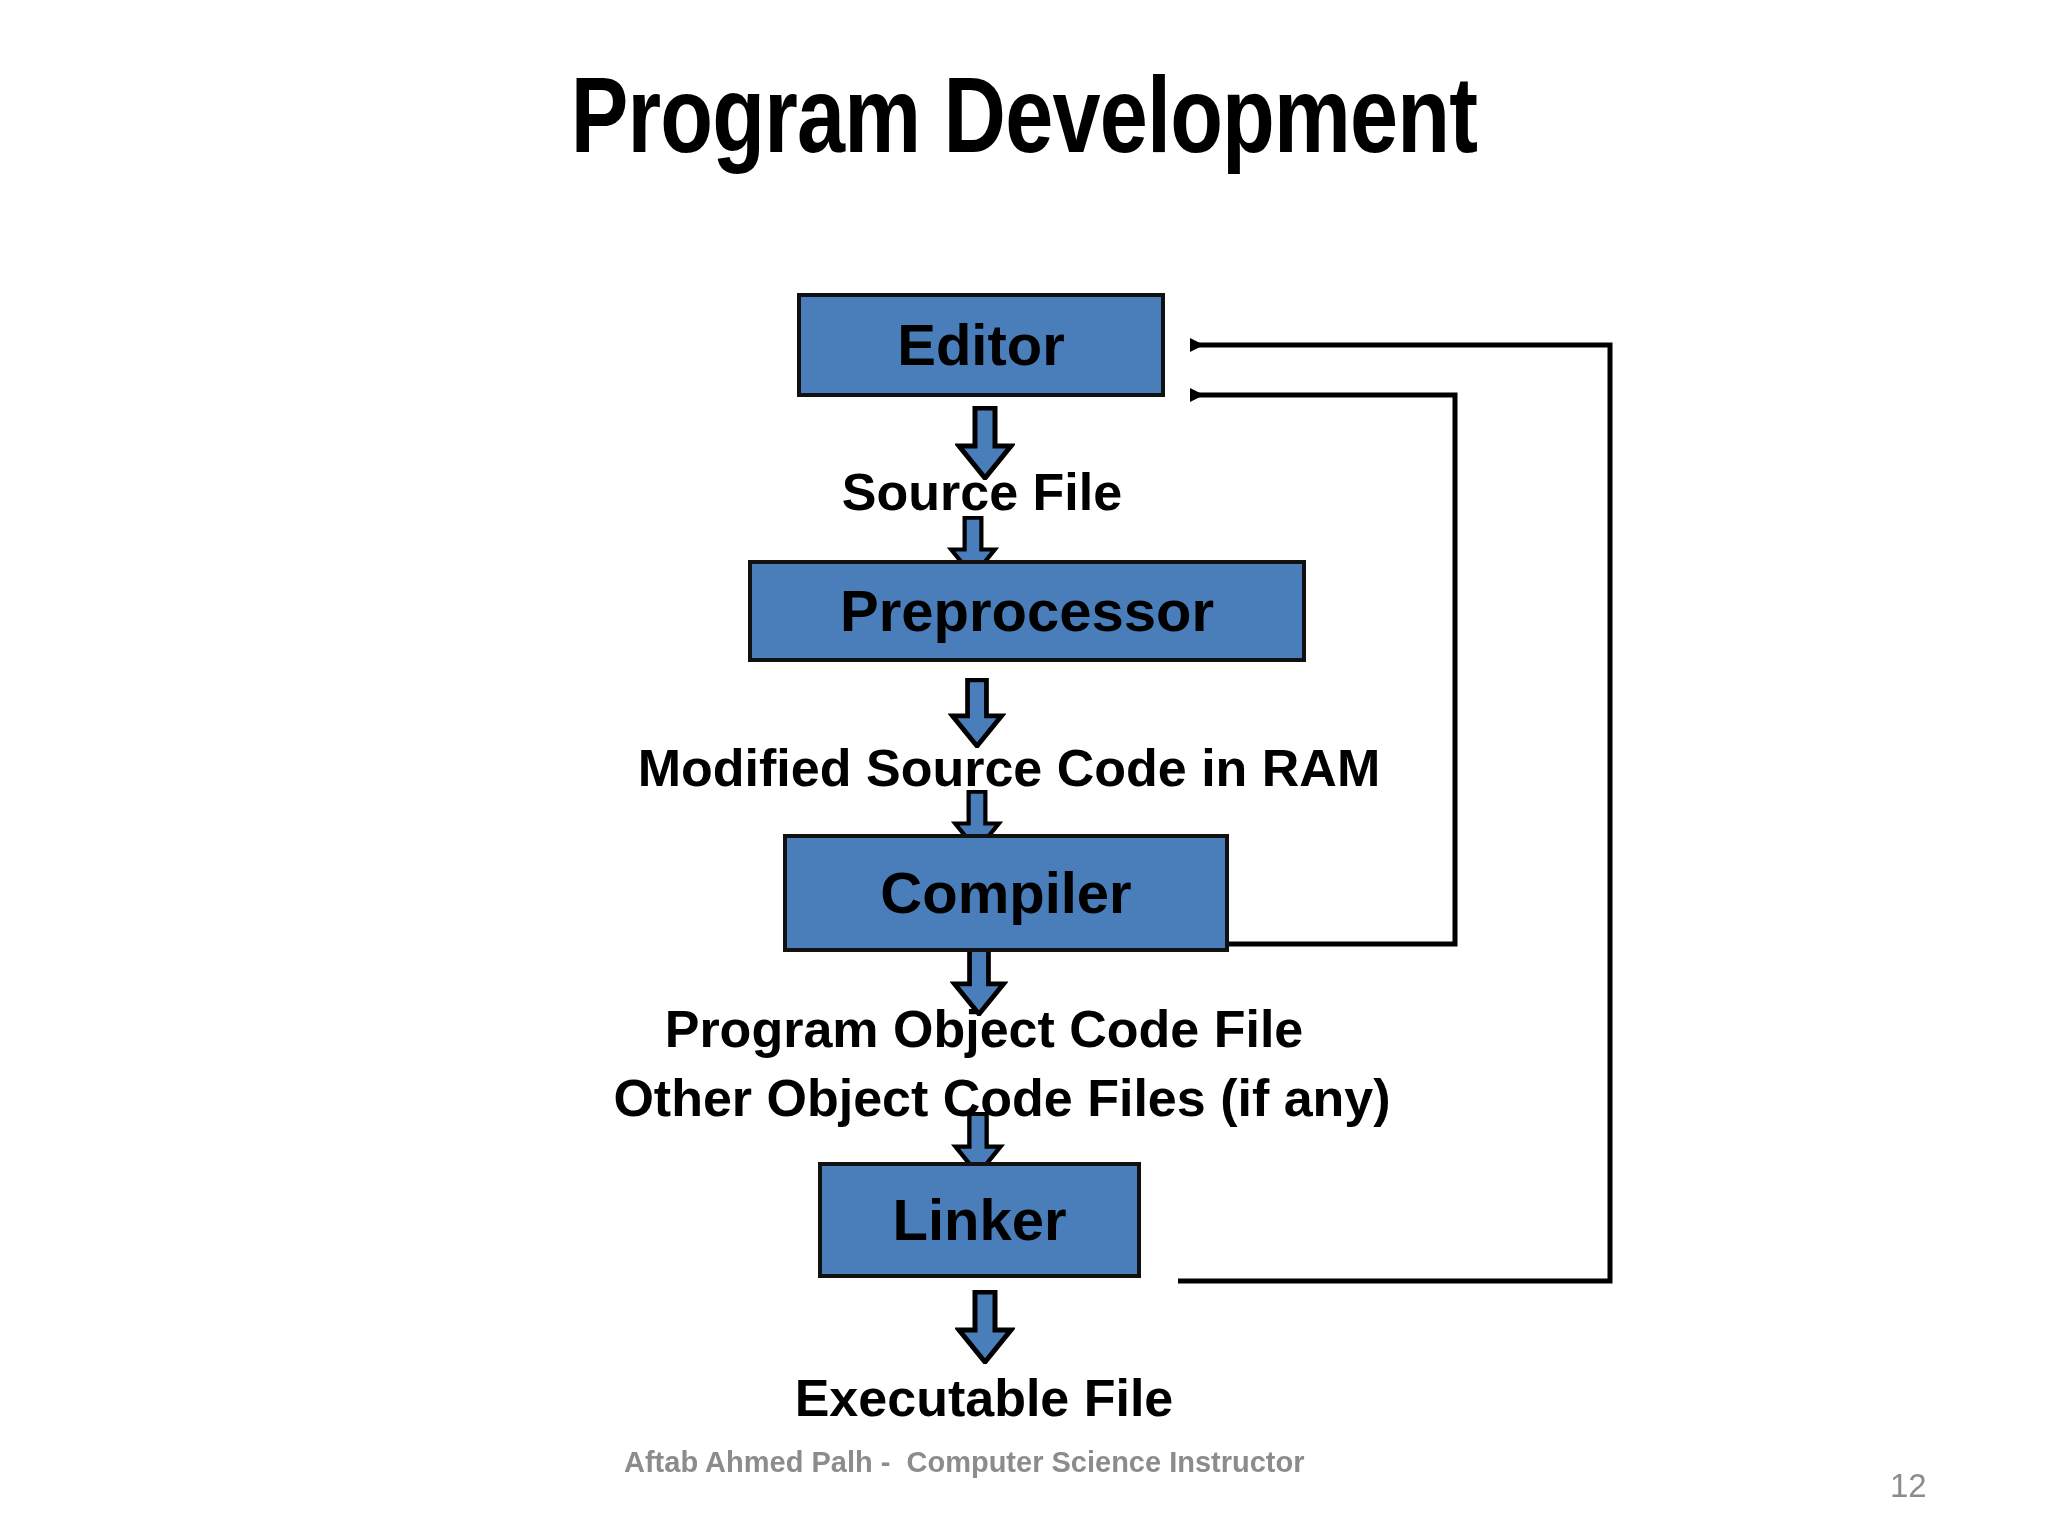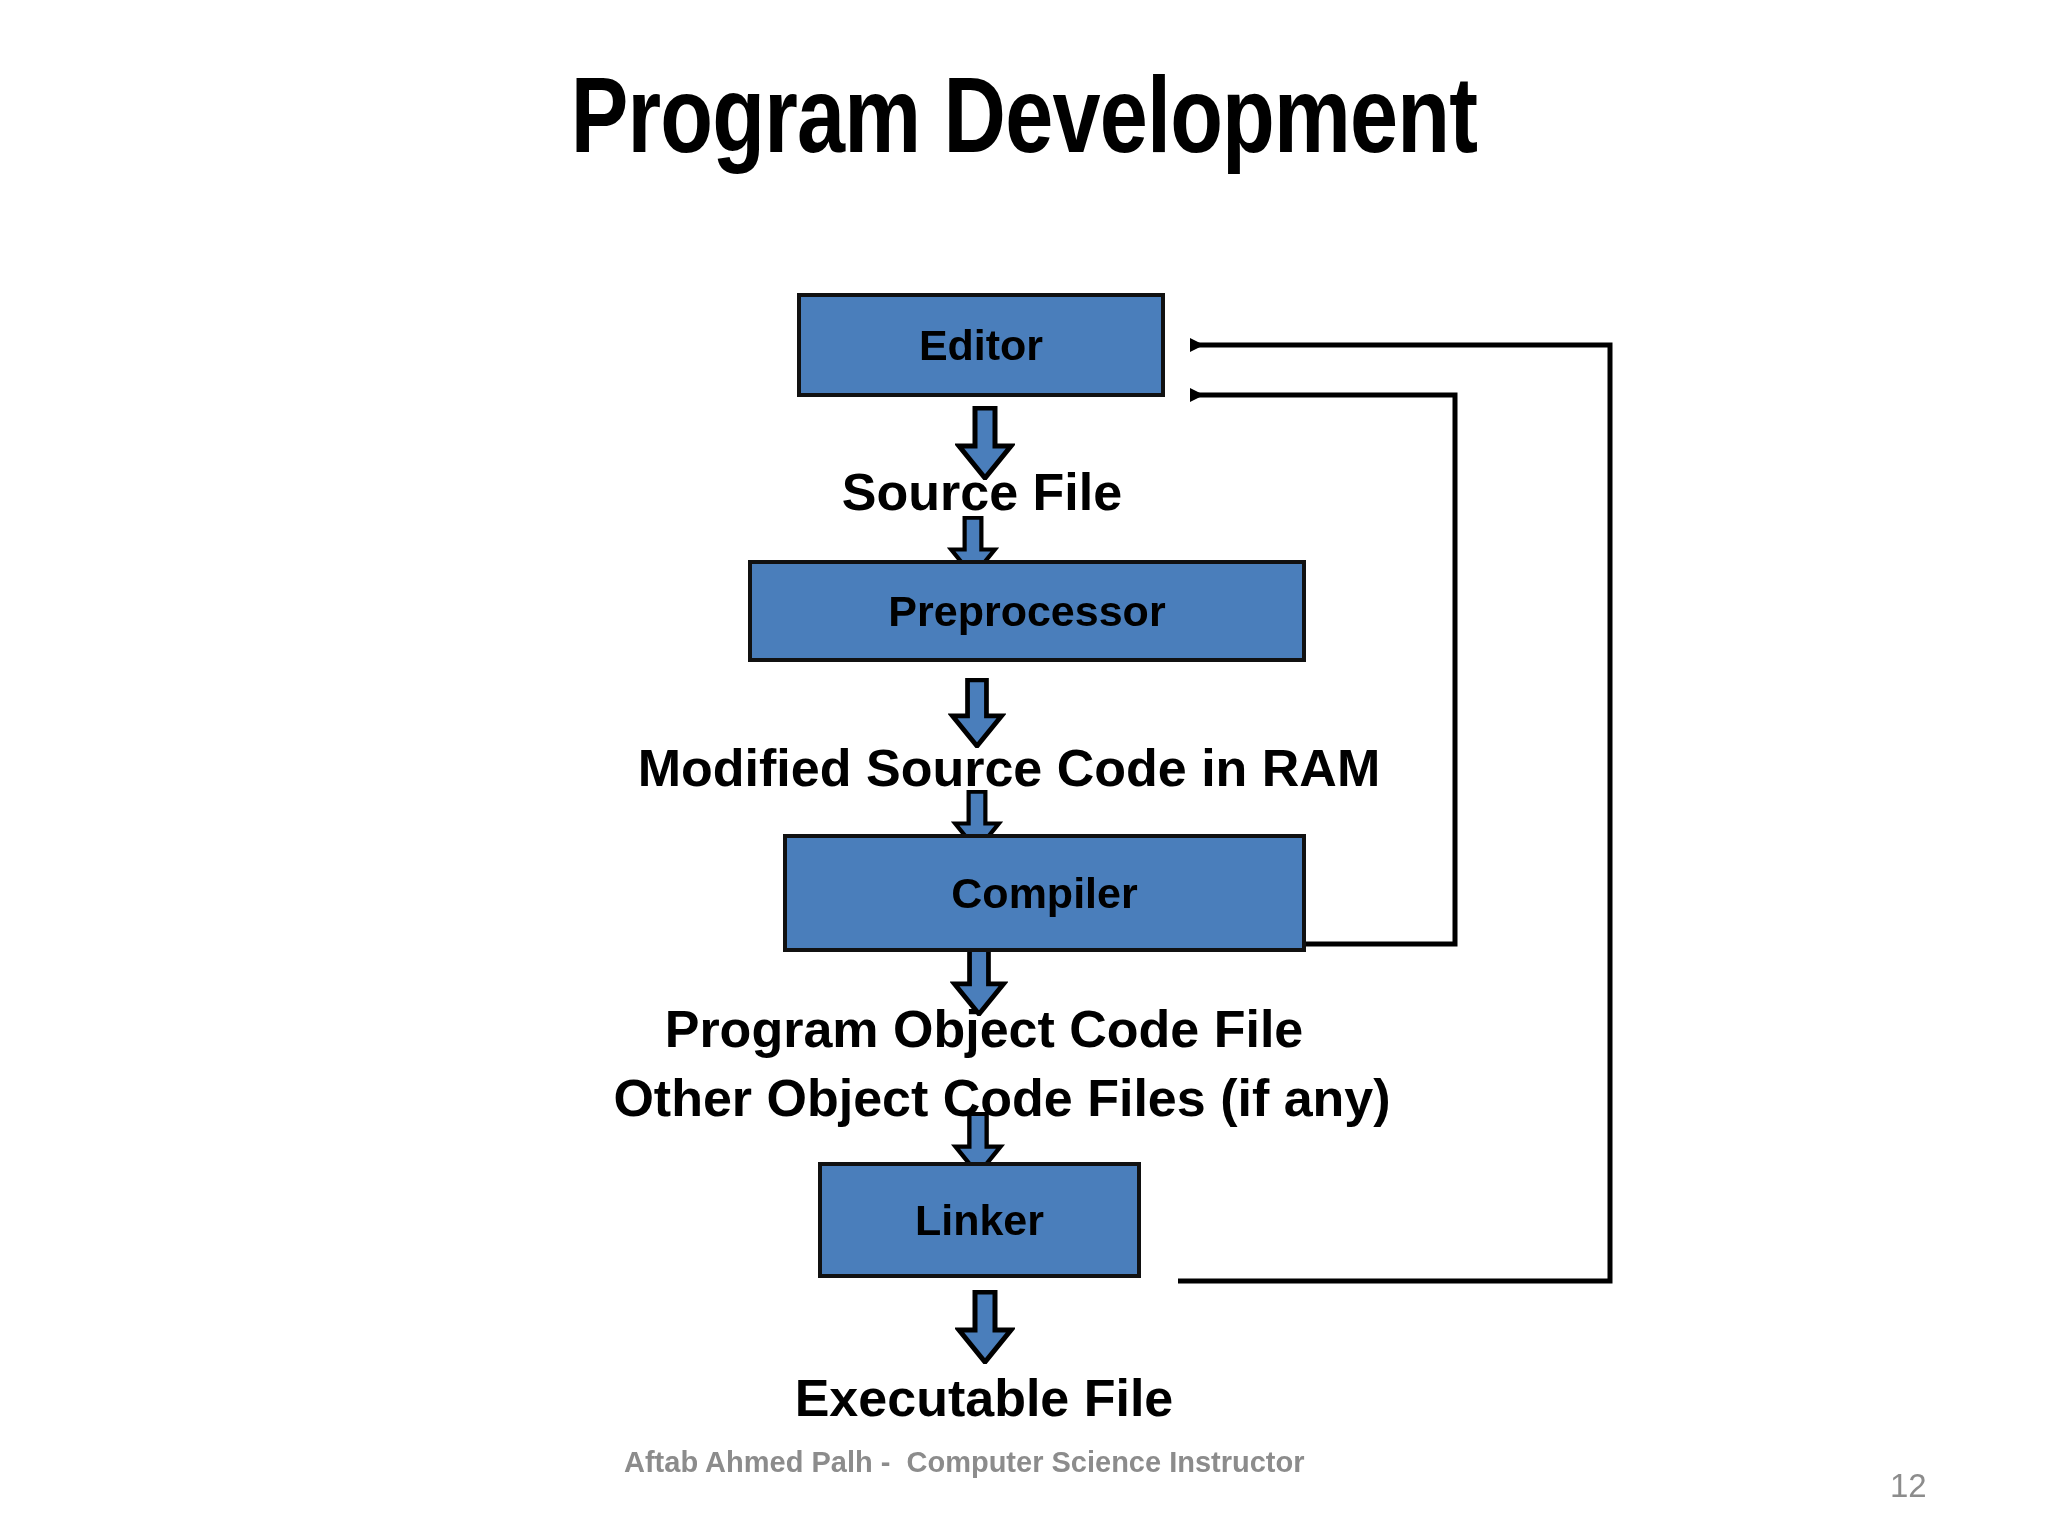--- a/index.html
+++ b/index.html
@@ -49,27 +49,27 @@
     border: 4px solid #111111;
     box-sizing: border-box;
     display: flex;
     align-items: center;
     justify-content: center;
   }
   .proc-box-label {
     font-family: "Liberation Sans", sans-serif;
     font-weight: bold;
     color: #000000;
-    font-size: 43px;
+    font-size: 58px;
     line-height: 1;
     white-space: nowrap;
   }
   #box-editor       { left: 797px;  top: 293px;  width: 368px; height: 104px; }
   #box-preprocessor { left: 748px;  top: 560px;  width: 558px; height: 102px; }
-  #box-compiler     { left: 783px;  top: 834px;  width: 523px; height: 118px; }
+  #box-compiler     { left: 783px;  top: 834px;  width: 446px; height: 118px; }
   #box-linker       { left: 818px;  top: 1162px; width: 323px; height: 116px; }
 
   
   .flow-label {
     position: absolute;
     font-family: "Liberation Sans", sans-serif;
     font-weight: bold;
     color: #000000;
     white-space: nowrap;
     text-align: center;

